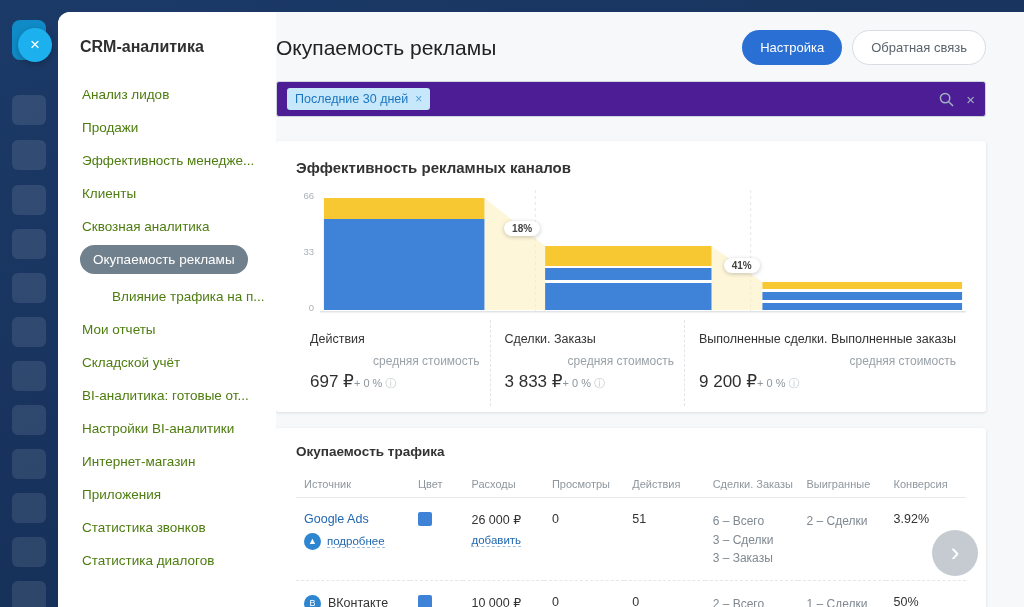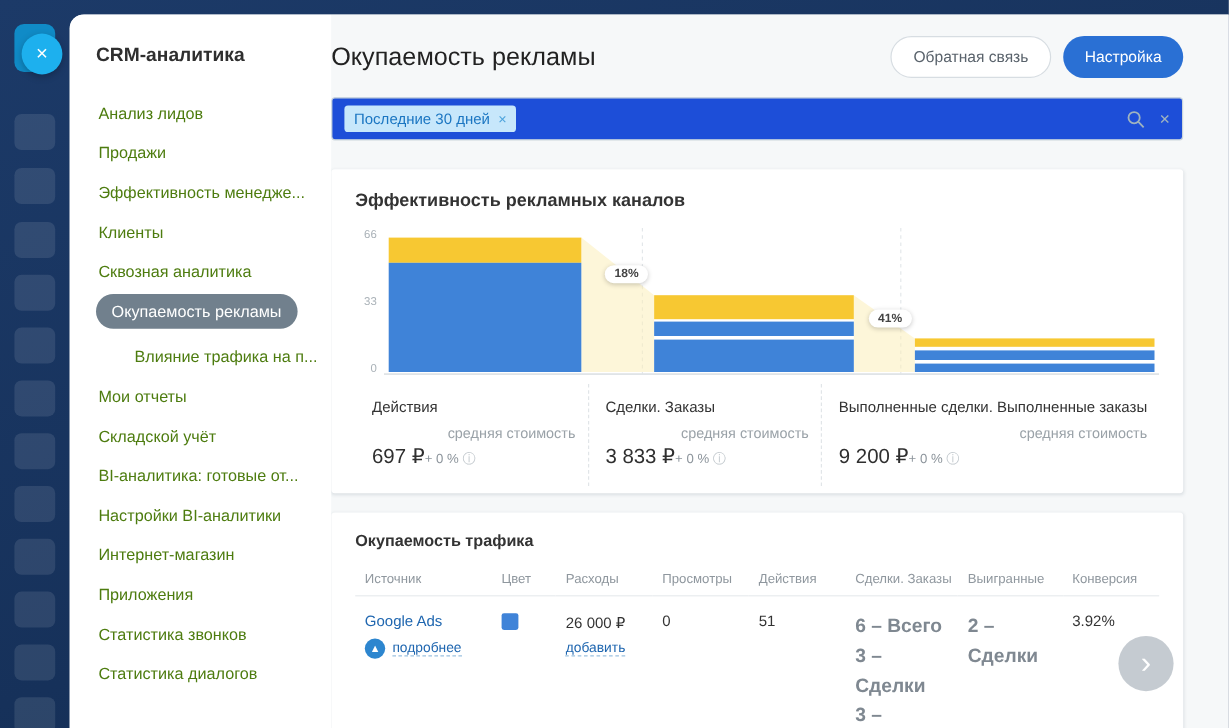--- a/index.html
+++ b/index.html
@@ -32,21 +32,21 @@
   
   .main { flex:1; background:#f6f8f9; padding:18px 38px 0 0; position:relative; overflow:hidden; }
   .main-header { display:flex; align-items:center; justify-content:space-between;
     padding-left:0; margin-bottom:16px; }
   .page-title { font-size:21px; font-weight:500; color:#222; }
   .header-buttons { display:flex; gap:10px; }
   .btn { font-size:13px; border-radius:18px; padding:9px 18px; cursor:pointer; border:none; }
   .btn.ghost { background:#fff; border:1px solid #d7dde2; color:#5a636c; }
   .btn.primary { background:#2a70d4; color:#fff; font-weight:500; }
   
-  .filter-bar { height:36px; background:#1d4ed8; border:1px solid #ccd6dc; border-radius:3px;
+  .filter-bar { height:36px; background:#4c1d95; border:1px solid #ccd6dc; border-radius:3px;
     display:flex; align-items:center; padding:0 10px; margin-bottom:24px; }
   .chip { background:#c7e7fb; color:#1b76c2; font-size:12.5px; border-radius:3px;
     padding:4px 8px; display:flex; align-items:center; gap:7px; cursor:pointer; }
   .chip-close { color:#4da3dc; font-size:12px; cursor:pointer; }
   .filter-spacer { flex:1; }
   .search-icon { width:15px; height:15px; margin-right:12px; cursor:pointer; }
   .filter-clear { color:#9fb3bf; font-size:15px; cursor:pointer; }
   
   .card { background:#fff; border-radius:3px; box-shadow:0 1px 3px rgba(50,70,90,.14); }
   .card.roi { padding:18px 20px 6px; margin-bottom:16px; }
@@ -90,21 +90,21 @@
   th:nth-child(7){width:13%} th:nth-child(8){width:12%}
   td { font-size:12.5px; color:#333; padding:14px 8px 12px; vertical-align:top; }
   tr.sep td { border-bottom:1px dashed #e4e8eb; }
   .link { color:#2067b0; cursor:pointer; text-decoration:none; }
   .link.dashed { font-size:11.5px; border-bottom:1px dashed #9cc1e0; }
   .src-sub { display:flex; align-items:center; gap:6px; margin-top:7px; }
   .src-row { display:flex; align-items:center; gap:7px; }
   .src-ico { width:17px; height:17px; border-radius:50%; background:#2d86cf; color:#fff;
     font-size:9px; line-height:17px; text-align:center; flex-shrink:0; }
   .color-sq { width:14px; height:14px; border-radius:2px; background:#3f83d8; }
-  .muted { font-size:16px; color:#7f8891; line-height:1.55;font-weight:bold; }
+  .muted { font-size:12px; color:#7f8891; line-height:1.55; }
   .exp-add { margin-top:6px; }
   
   .next-arrow { position:absolute; right:46px; top:530px; width:46px; height:46px;
     border-radius:50%; background:rgba(140,152,164,.5); color:#fff; font-size:26px;
     line-height:44px; text-align:center; cursor:pointer; z-index:10; }
 </style>
 </head>
 <body>
 
 <div class="bg-strip">
@@ -146,22 +146,22 @@
     <div class="side-item">Приложения</div>
     <div class="side-item">Статистика звонков</div>
     <div class="side-item">Статистика диалогов</div>
   </div>
 
   <div class="main">
 
     <div class="main-header">
       <div class="page-title">Окупаемость рекламы</div>
       <div class="header-buttons">
+        <button class="btn primary">Настройка</button>
         <button class="btn ghost">Обратная связь</button>
-        <button class="btn primary">Настройка</button>
       </div>
     </div>
 
     <div class="filter-bar">
       <div class="chip">
         <span>Последние 30 дней</span>
         <span class="chip-close">×</span>
       </div>
       <div class="filter-spacer"></div>
       <svg class="search-icon" viewBox="0 0 16 16">

